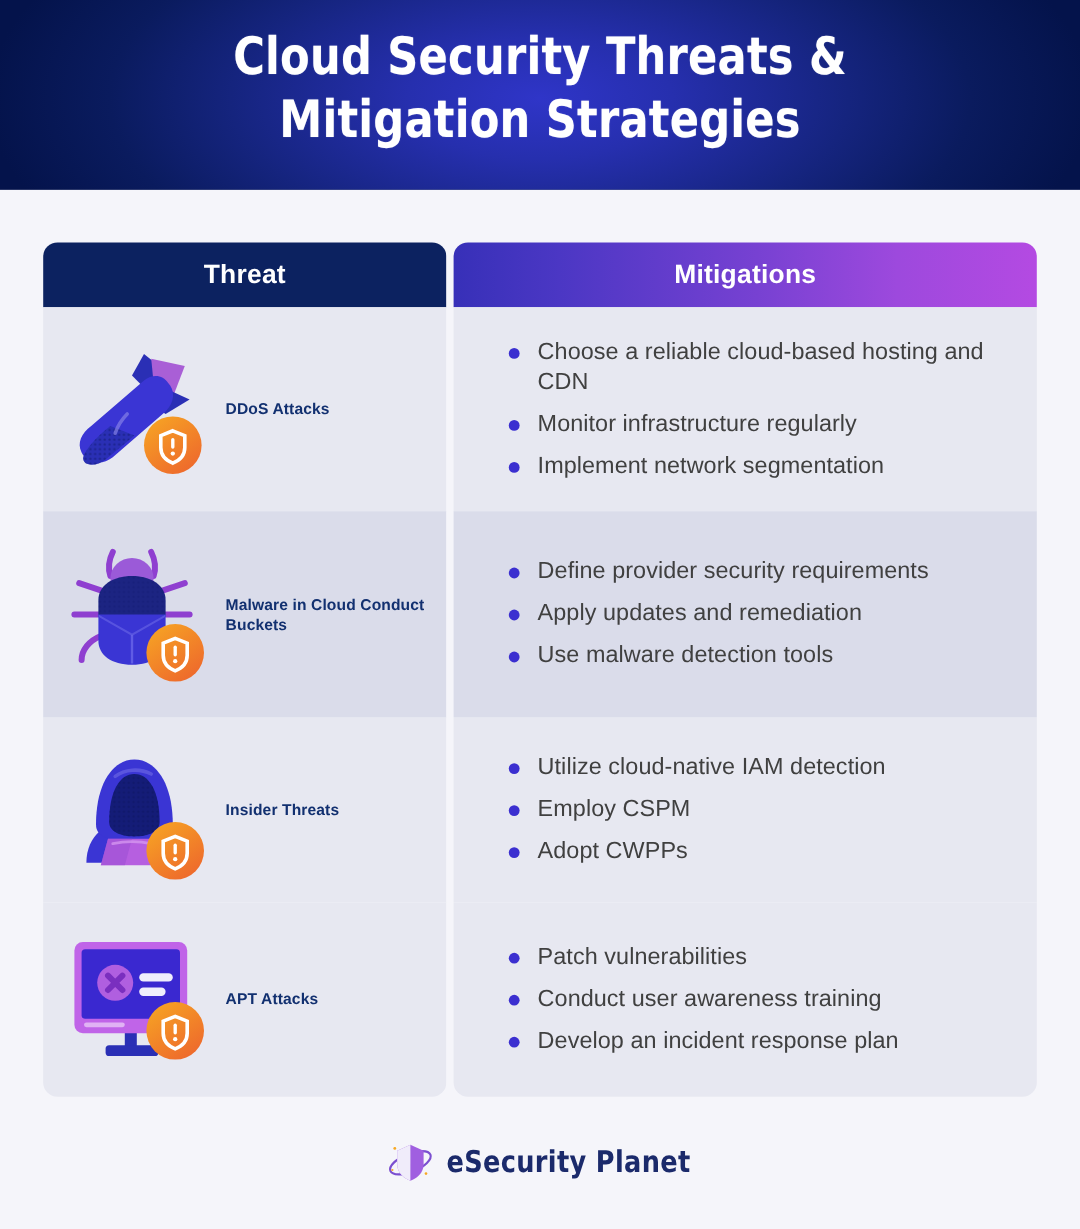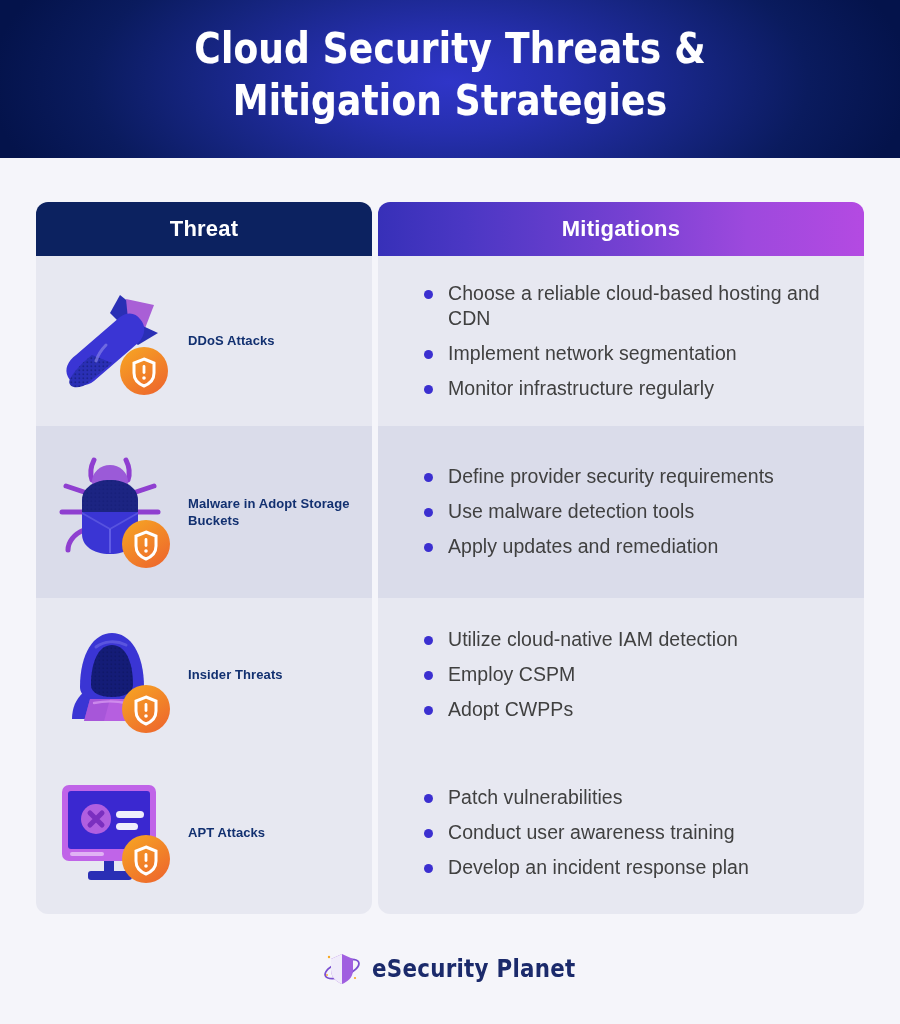--- a/index.html
+++ b/index.html
@@ -200,22 +200,22 @@
         <rect x="88.6" y="84" width="2.8" height="9" rx="1.4" fill="#ffffff"></rect>
         <circle cx="90" cy="97" r="1.8" fill="#ffffff"></circle>
       </svg>
     </div>
     <div class="threat-label">DDoS Attacks</div>
   </div>
   <div class="col-gap"></div>
   <div class="cell right mit-cell r1" style="height:170px">
     <ul class="mit-list">
       <li class="mit-item"><span class="bullet"></span><span>Choose a reliable cloud-based hosting and CDN</span></li>
+      <li class="mit-item"><span class="bullet"></span><span>Monitor infrastructure regularly</span></li>
       <li class="mit-item"><span class="bullet"></span><span>Implement network segmentation</span></li>
-      <li class="mit-item"><span class="bullet"></span><span>Monitor infrastructure regularly</span></li>
     </ul>
   </div>
 
   <div class="cell alt left threat-cell" style="height:172px">
     <div class="threat-icon">
       <svg viewBox="0 0 122 120" xmlns="http://www.w3.org/2000/svg">
         <defs>
           <linearGradient id="bdg2" x1="0" y1="0" x2="0.7" y2="1">
             <stop offset="0" stop-color="#f7a823"></stop>
               <stop offset="1" stop-color="#ee6a2c"></stop>
@@ -243,28 +243,28 @@
         <path d="M28 60 L84 60 L84 82 C84 94 73 102 56 102 C39 102 28 94 28 82 Z" fill="#3a35d4"></path>
         <path d="M28 60 L56 76 L84 60 L84 62 L56 78 L28 62 Z" fill="#5b57e0" opacity="0.9"></path>
         <path d="M55 77 L57 77 L57 101 L55 101 Z" fill="#6a66e8" opacity="0.8"></path>
 
         <circle cx="92" cy="92" r="24" fill="url(#bdg2)"></circle>
         <path d="M92 80 L102 84 L102 94 C102 101 97 105 92 107 C87 105 82 101 82 94 L82 84 Z" fill="none" stroke="#ffffff" stroke-width="3"></path>
         <rect x="90.6" y="86" width="2.8" height="9" rx="1.4" fill="#ffffff"></rect>
         <circle cx="92" cy="99" r="1.8" fill="#ffffff"></circle>
       </svg>
     </div>
-    <div class="threat-label">Malware in Adopt Storage Buckets</div>
+    <div class="threat-label">Malware in Cloud Conduct Buckets</div>
   </div>
   <div class="col-gap"></div>
   <div class="cell alt right mit-cell" style="height:172px">
     <ul class="mit-list">
       <li class="mit-item"><span class="bullet"></span><span>Define provider security requirements</span></li>
+      <li class="mit-item"><span class="bullet"></span><span>Apply updates and remediation</span></li>
       <li class="mit-item"><span class="bullet"></span><span>Use malware detection tools</span></li>
-      <li class="mit-item"><span class="bullet"></span><span>Apply updates and remediation</span></li>
     </ul>
   </div>
 
   <div class="cell left threat-cell" style="height:154px">
     <div class="threat-icon">
       <svg viewBox="0 0 122 120" xmlns="http://www.w3.org/2000/svg">
         <defs>
           <linearGradient id="bdg3" x1="0" y1="0" x2="0.7" y2="1">
             <stop offset="0" stop-color="#f7a823"></stop>
               <stop offset="1" stop-color="#ee6a2c"></stop>

